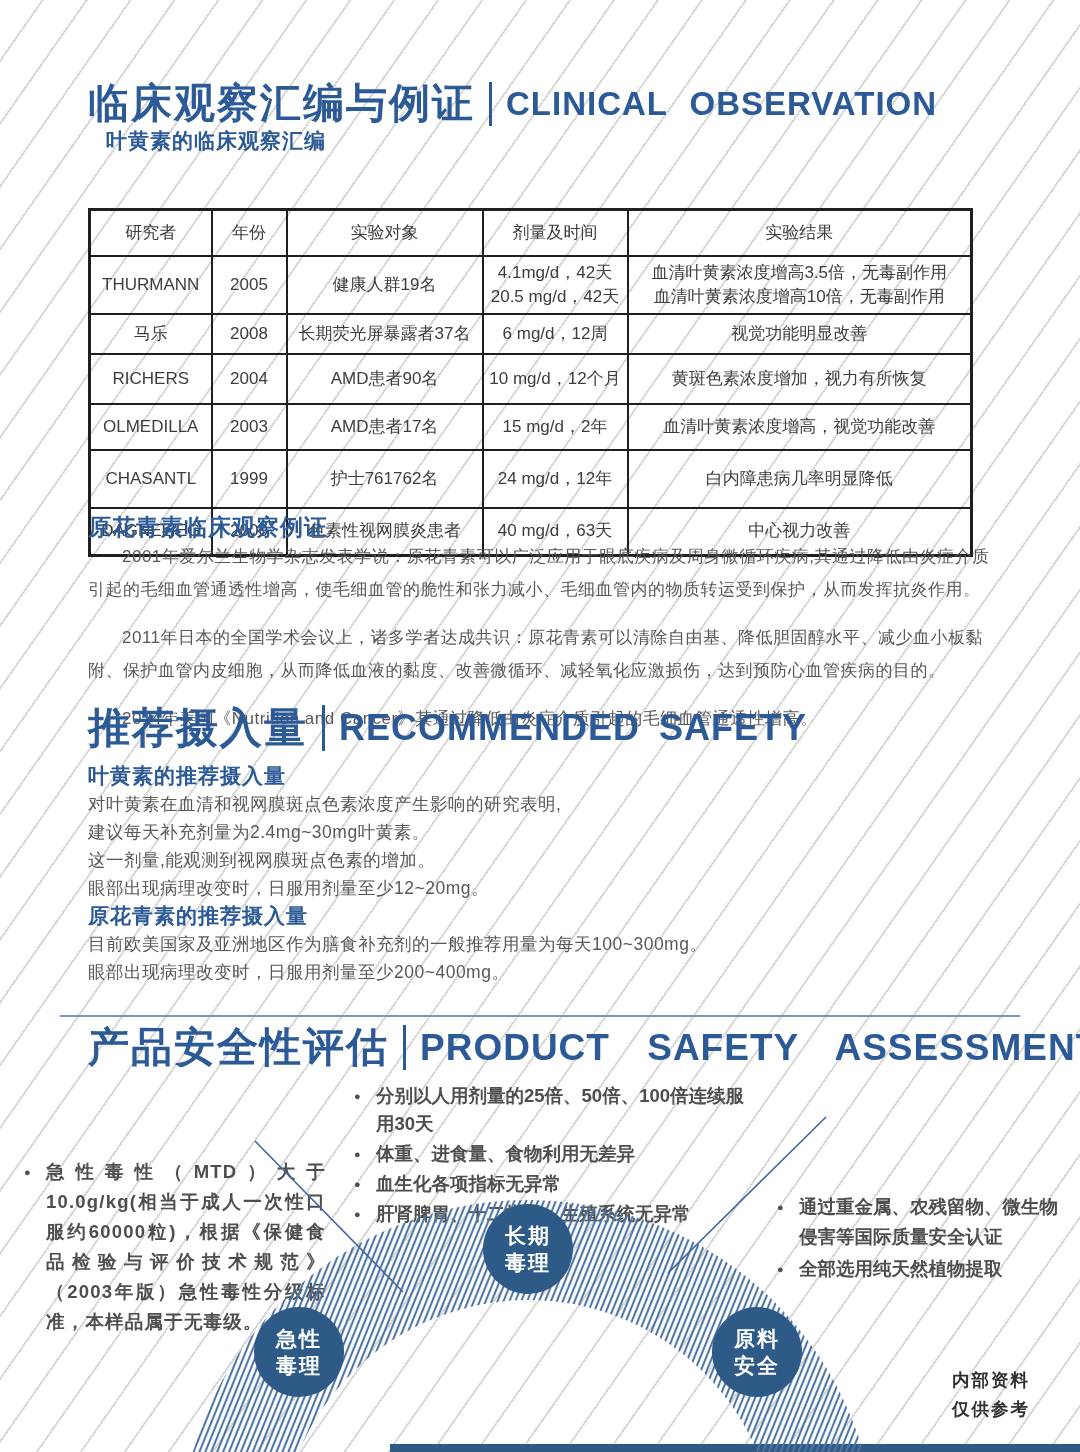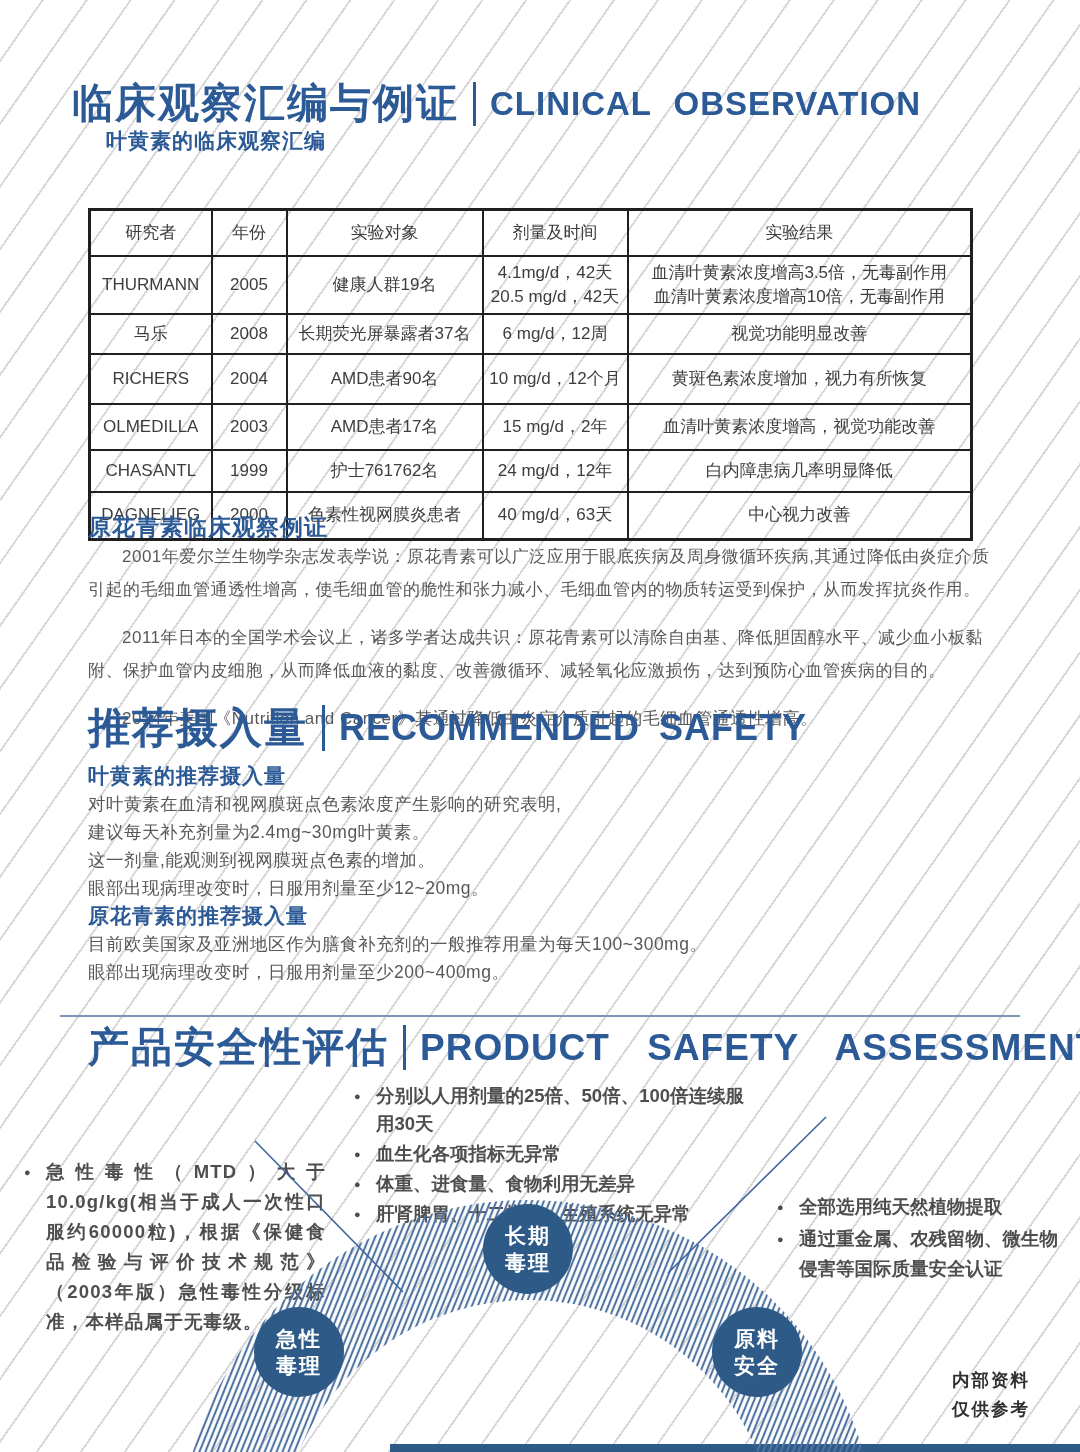--- a/index.html
+++ b/index.html
@@ -42,21 +42,21 @@
   .divider{background:#7a95ba;height:2px;}
   .footer-note{font-size:17.5px;color:#2f2f2f;line-height:29px;letter-spacing:2px;font-weight:bold;}
   .bottom-bar{background:#2d5a87;}
   svg.diagram{position:absolute;left:0;top:0;pointer-events:none;}
 </style>
 </head>
 <body>
 
 <div class="page">
 
-  <div class="abs sec-title" style="left:72px;top:76px;">
+  <div class="abs sec-title" style="left:88px;top:76px;">
     <span class="title-cn" style="font-size:41px;">临床观察汇编与例证</span>
     <span class="title-sep" style="height:44px;"></span>
     <span class="title-en" style="font-size:33px;word-spacing:12px;">CLINICAL OBSERVATION</span>
   </div>
   <div class="abs sub-head" style="left:90px;top:127px;font-size:21px;padding-left:16px;">叶黄素的临床观察汇编</div>
 
   <table class="obs abs" style="left:88px;top:168px;width:882px;">
     <colgroup>
         <col style="width:122px">
         <col style="width:75px">
@@ -95,21 +95,21 @@
       <td>10 mg/d，12个月</td>
       <td>黄斑色素浓度增加，视力有所恢复</td>
     </tr>
     <tr style="height:46px">
       <td>OLMEDILLA</td>
       <td>2003</td>
       <td>AMD患者17名</td>
       <td>15 mg/d，2年</td>
       <td>血清叶黄素浓度增高，视觉功能改善</td>
     </tr>
-    <tr style="height:42px">
+    <tr style="height:58px">
       <td>CHASANTL</td>
       <td>1999</td>
       <td>护士761762名</td>
       <td>24 mg/d，12年</td>
       <td>白内障患病几率明显降低</td>
     </tr>
     <tr style="height:48px">
       <td>DAGNELIEG</td>
       <td>2000</td>
       <td>色素性视网膜炎患者</td>
@@ -149,32 +149,32 @@
   <div class="abs divider" style="left:60px;top:1015px;width:960px;"></div>
 
   <div class="abs sec-title" style="left:88px;top:1020px;">
     <span class="title-cn" style="font-size:41px;">产品安全性评估</span>
     <span class="title-sep" style="height:45px;"></span>
     <span class="title-en" style="font-size:37px;word-spacing:26px;">PRODUCT SAFETY ASSESSMENTS</span>
   </div>
 
   <ul class="blist abs" style="left:352px;top:1080px;width:408px;">
     <li>分别以人用剂量的25倍、50倍、100倍连续服用30天</li>
+    <li>体重、进食量、食物利用无差异</li>
     <li>血生化各项指标无异常</li>
-    <li>体重、进食量、食物利用无差异</li>
     <li>肝肾脾胃、十二指肠、生殖系统无异常</li>
   </ul>
 
   <ul class="blist wide abs" style="left:22px;top:1155px;width:302px;">
     <li>急性毒性（MTD）大于10.0g/kg(相当于成人一次性口服约60000粒)，根据《保健食品检验与评价技术规范》（2003年版）急性毒性分级标准，本样品属于无毒级。</li>
   </ul>
 
   <ul class="blist abs" style="left:775px;top:1190px;width:292px;">
+    <li style="line-height:30px;">通过重金属、农残留物、微生物侵害等国际质量安全认证</li>
     <li style="line-height:30px;">全部选用纯天然植物提取</li>
-    <li style="line-height:30px;">通过重金属、农残留物、微生物侵害等国际质量安全认证</li>
   </ul>
 
   <div class="abs bottom-bar" style="left:390px;top:1444px;width:690px;height:8px;"></div>
 
   <svg class="diagram" width="1080" height="1452" viewBox="0 0 1080 1452">
     <defs>
       <pattern id="hatch" patternUnits="userSpaceOnUse" width="5.5" height="5.5" patternTransform="rotate(22)">
         <line x1="2.75" y1="0" x2="2.75" y2="5.5" stroke="#4f74a3" stroke-width="2.1"></line>
       </pattern>
     </defs>

